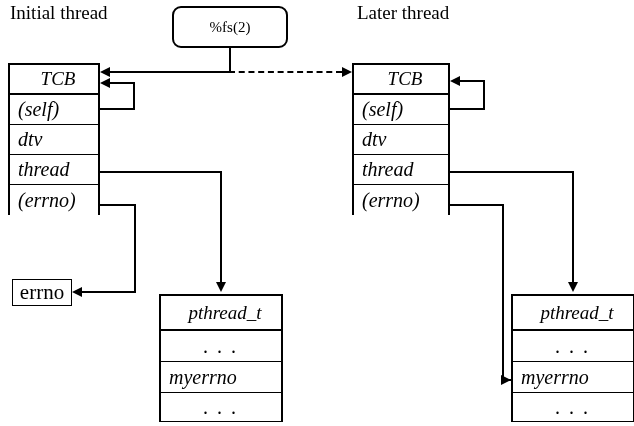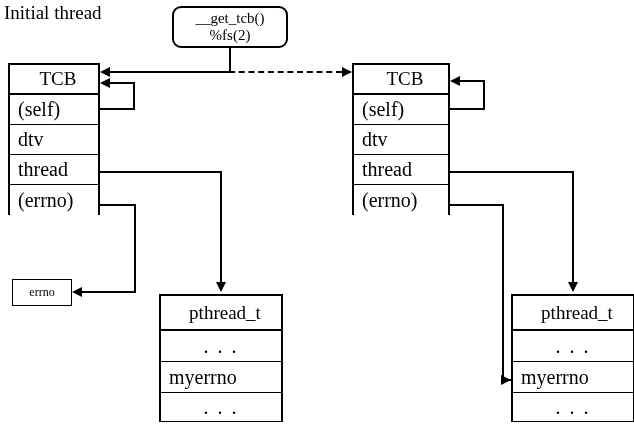--- a/index.html
+++ b/index.html
@@ -22,20 +22,21 @@
     line-height: 22px;
     white-space: nowrap;
     color: #000;
   }
   
   .struct {
     position: absolute;
     border: 2px solid #000;
     background: #fff;
     box-sizing: border-box;
+    font-style: italic;
   }
   .struct .row {
     box-sizing: border-box;
     border-bottom: 1px solid #000;
     display: flex;
     align-items: center;
     background: #fff;
   }
   .struct .row:last-child { border-bottom: none; }
   .struct .row.head {
@@ -57,21 +58,21 @@
   
   .smallbox {
     position: absolute;
     border: 1px solid #000;
     background: #fff;
     box-sizing: border-box;
     display: flex;
     align-items: center;
     justify-content: center;
   }
-  .smallbox .lbl { font-size: 12px; font-family: Liberation Serif, serif; }
+  .smallbox .lbl { font-size: 21px; font-family: Liberation Serif, serif; }
   
   .callout {
     position: absolute;
     border: 2px solid #000;
     border-radius: 9px;
     background: #fff;
     box-sizing: border-box;
     display: flex;
     flex-direction: column;
     align-items: center;
@@ -115,25 +116,25 @@
     border-top: 5px solid transparent;
     border-bottom: 5px solid transparent;
     border-left: 10px solid #000;
   }
 </style>
 </head>
 <body>
 
 <div id="canvas">
 
-  <div class="title" style="left:4px; top:2px;">Initial thread</div>
-
+  <div class="title" style="left:10px; top:2px;">Initial thread</div>
+
+  <div class="title" style="left:357px; top:2px;">Later thread</div>
 
   <div class="callout" style="left:172px; top:6px; width:116px; height:42px;">
-    <span class="lbl">__get_tcb()</span>
     <span class="lbl">%fs(2)</span>
   </div>
 
   <div class="vline" style="left:229px; top:48px; height:24px;"></div>
 
   <div class="struct" style="left:8px; top:63px; width:92px; height:152px;">
     <div class="row head" style="height:30px;">
       <span class="lbl">TCB</span>
     </div>
     <div class="row" style="height:30px;">

